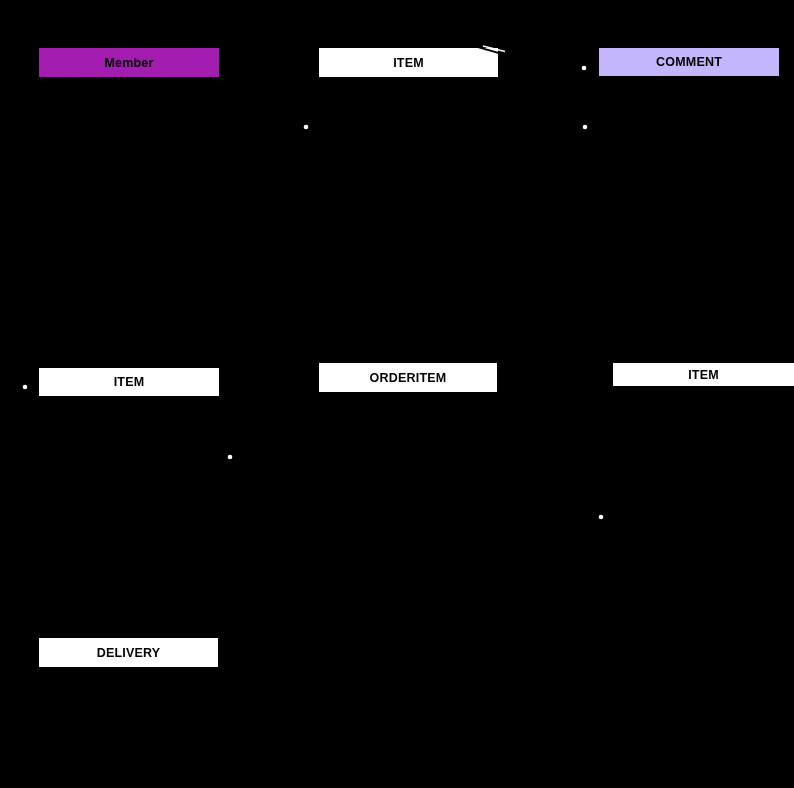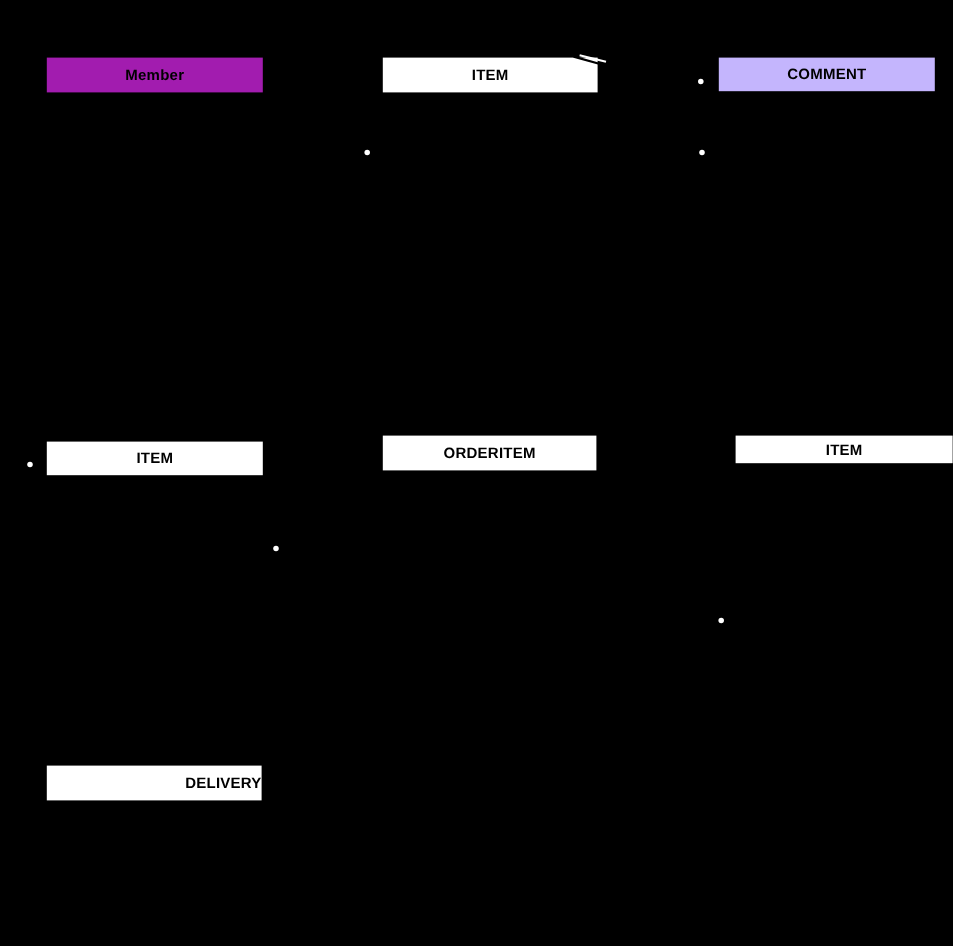--- a/index.html
+++ b/index.html
@@ -58,21 +58,21 @@
       </div>
       <div class="entity-header" style="left: 39px; top: 368px; width: 180px; height: 28px; background: rgb(255, 255, 255);">
         <span class="entity-label" style="color: rgb(0, 0, 0);">ITEM</span>
       </div>
       <div class="entity-header" style="left: 319px; top: 363px; width: 178px; height: 29px; background: rgb(255, 255, 255);">
         <span class="entity-label" style="color: rgb(0, 0, 0); text-align: right;">ORDERITEM</span>
       </div>
       <div class="entity-header" style="left: 613px; top: 363px; width: 181px; height: 23px; background: rgb(255, 255, 255); text-align: center;">
         <span class="entity-label" style="color: rgb(0, 0, 0);">ITEM</span>
       </div>
-      <div class="entity-header" style="left: 39px; top: 638px; width: 179px; height: 29px; background: rgb(255, 255, 255); justify-content: flex-end;">
+      <div class="entity-header" style="left: 39px; top: 638px; width: 179px; height: 29px; background: rgb(255, 255, 255);">
         <span class="entity-label" style="color: rgb(0, 0, 0);">DELIVERY</span>
       </div>
     </div>
   <svg id="overlay" class="overlay-svg" xmlns="http://www.w3.org/2000/svg" viewBox="0 0 794 788">
       <line x1="483" y1="46" x2="505" y2="51.5" stroke="#ffffff" stroke-width="1.6"></line>
       <line x1="478" y1="47.2" x2="500" y2="53.4" stroke="#000000" stroke-width="1.8"></line>
       <circle cx="306" cy="127" r="2.3" fill="#ffffff"></circle>
       <circle cx="584" cy="68" r="2.3" fill="#ffffff"></circle>
       <circle cx="585" cy="127" r="2.3" fill="#ffffff"></circle>
       <circle cx="25" cy="387" r="2.3" fill="#ffffff"></circle>

